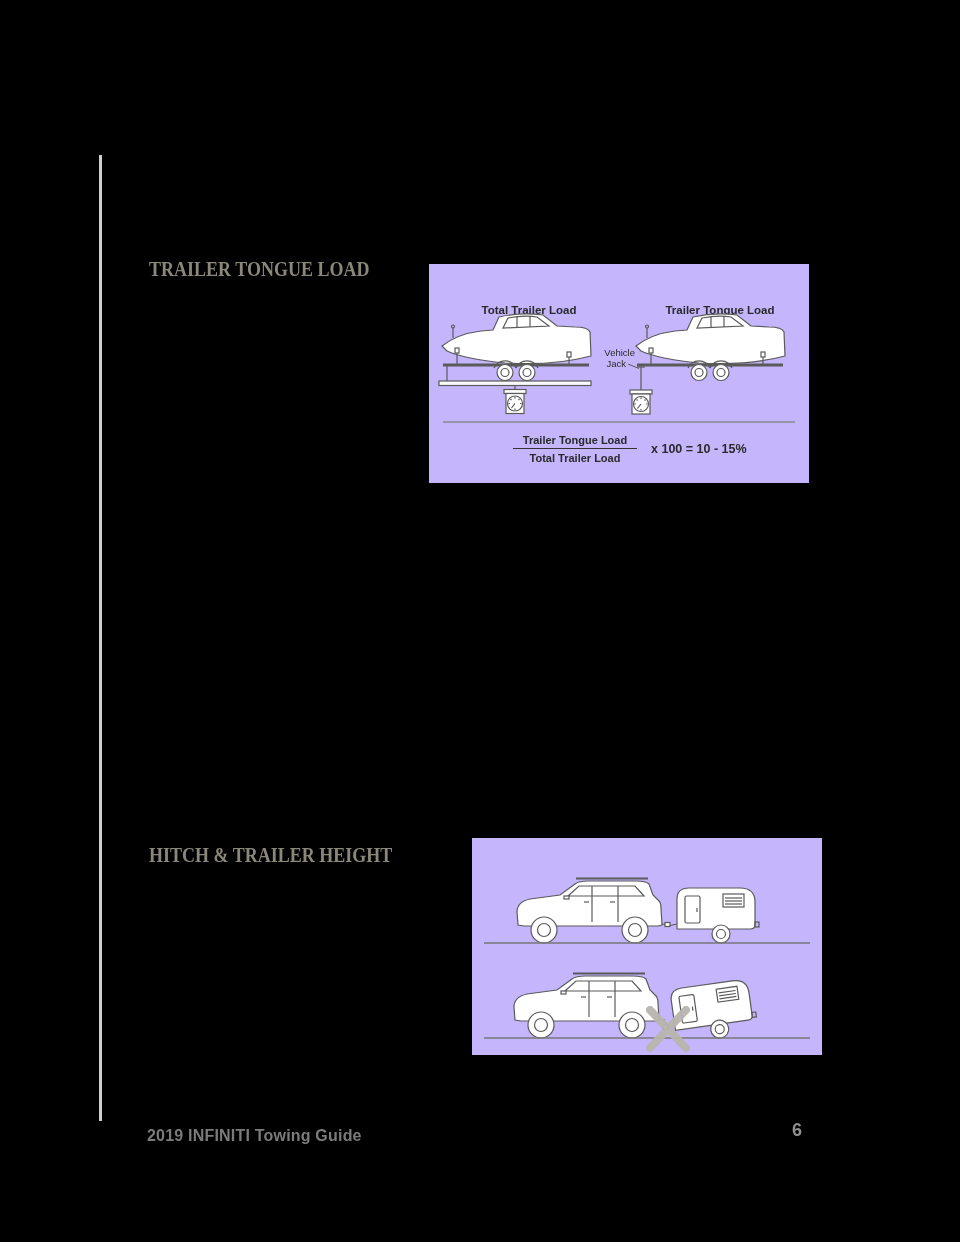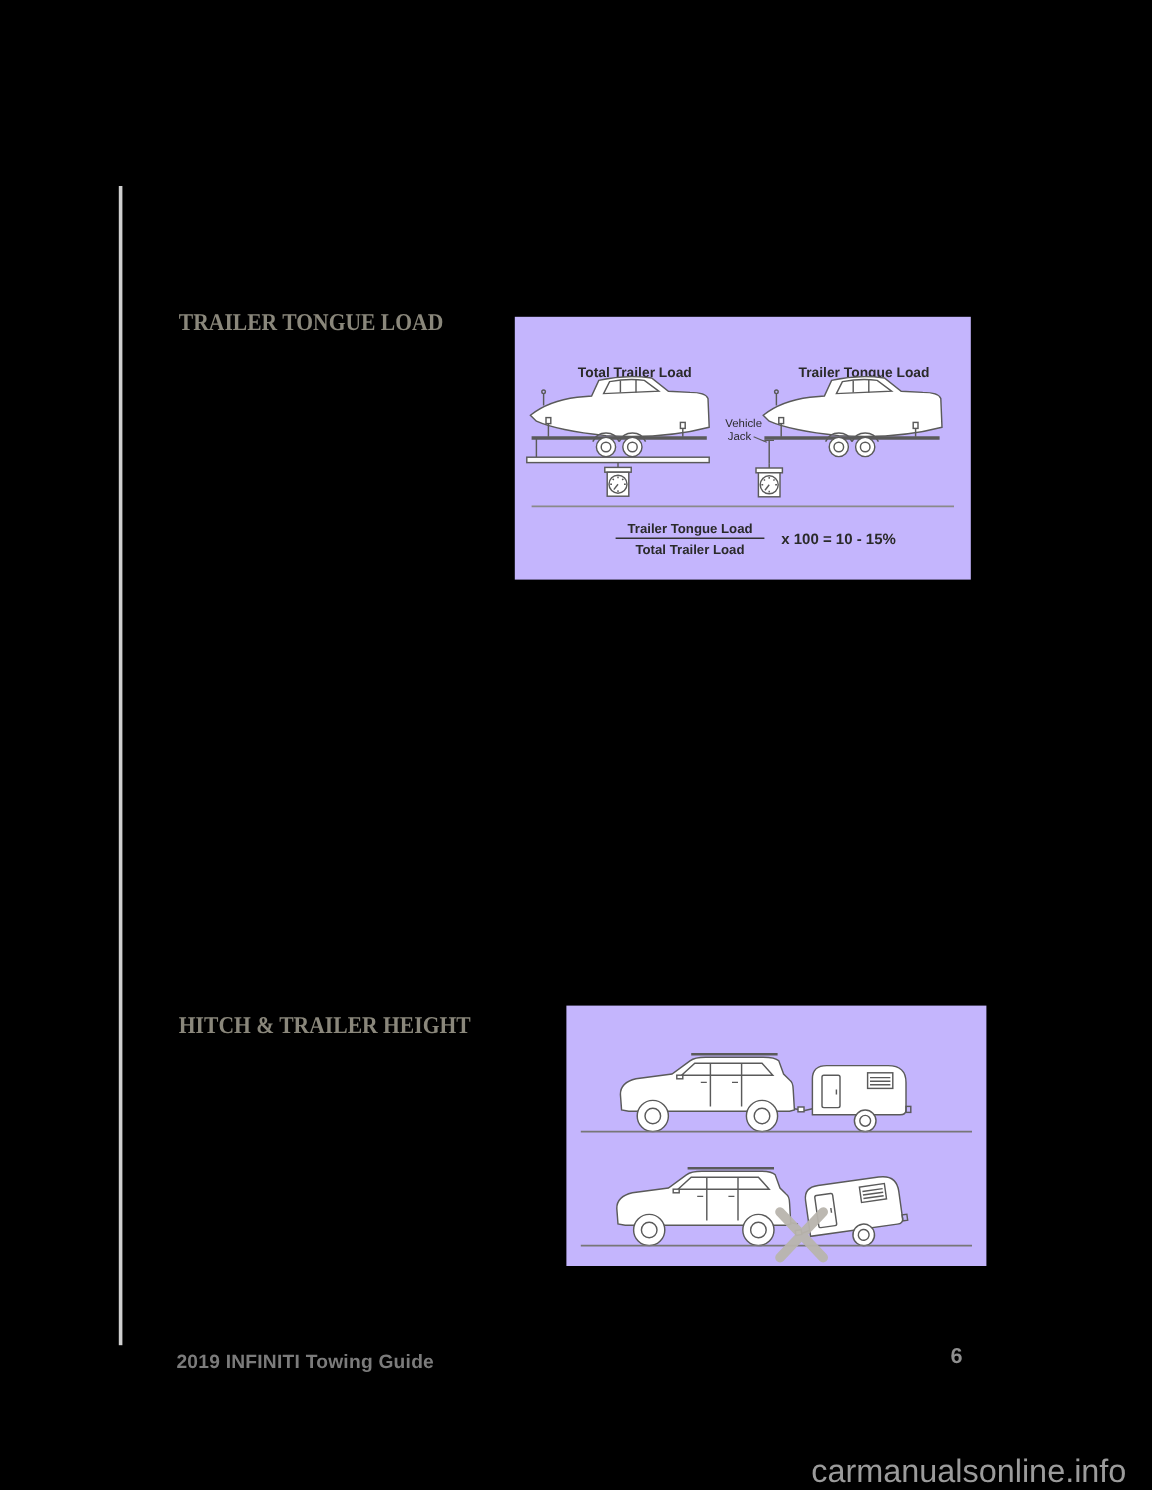--- a/index.html
+++ b/index.html
@@ -180,15 +180,14 @@
           <line x1="214" y1="172" x2="178" y2="210"></line>
         </g>
       </g>
     </svg>
   </div>
 
   <div class="footer-left">2019 INFINITI Towing Guide</div>
 
   <div class="page-number">6</div>
 
-  <div class="watermark">carmanualsonline.info</div>
 
 </div>
 
 </body></html>

